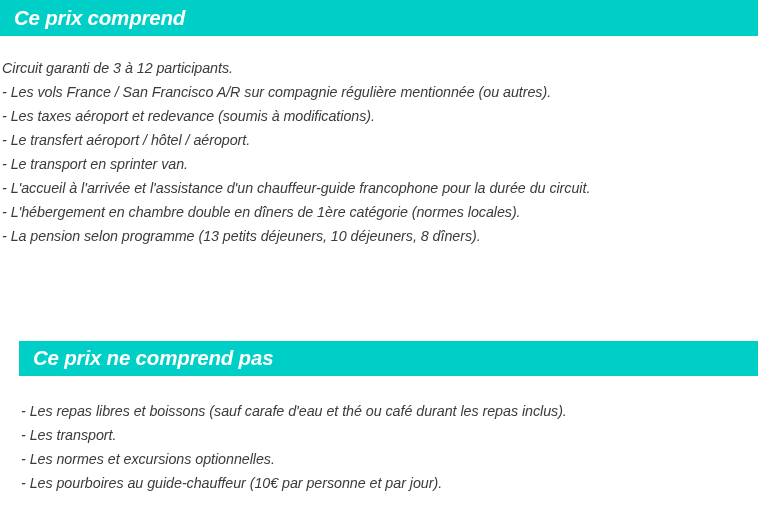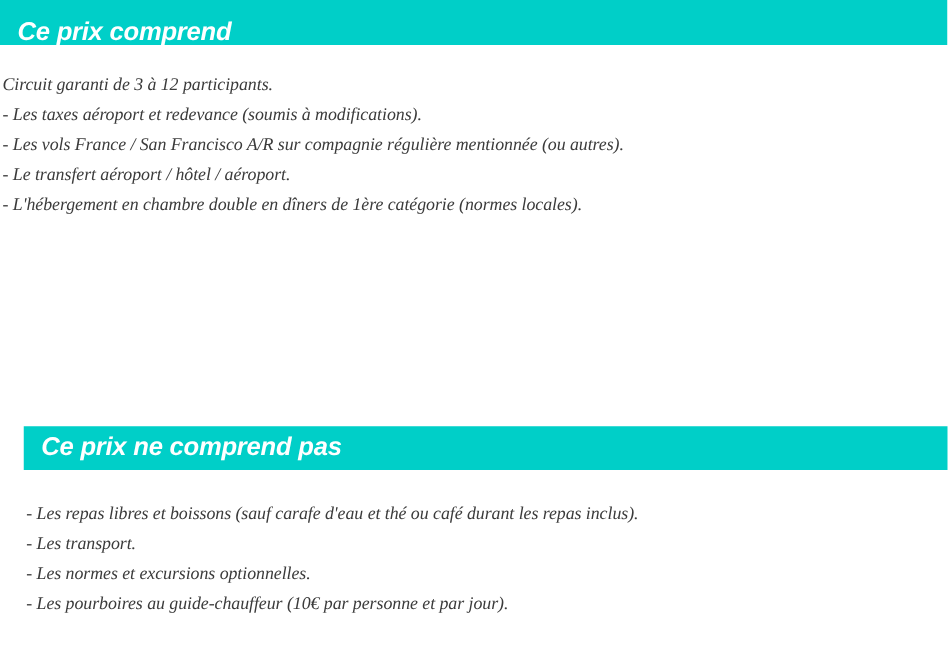--- a/index.html
+++ b/index.html
@@ -38,21 +38,20 @@
   .band {
     box-sizing: border-box;
     background: #00cfc8;
     height: 36px;
     display: flex;
     align-items: center;
     padding-left: 14px;
   }
   .band-included {
     width: 758px;
-    align-items: flex-end;
   }
   .band-excluded {
     width: 755px;
     height: 35px;
   }
   .band-title {
     color: #ffffff;
     font-family: "Liberation Sans", sans-serif;
     font-style: italic;
     font-weight: bold;
@@ -67,43 +66,46 @@
   }
   .body-block-included {
     padding-top: 20px;
   }
   .body-block-excluded {
     padding-top: 23px;
   }
 
   .line {
     color: #3b3b3b;
-    font-family: Liberation Serif, serif;
+    font-family: Liberation Sans, sans-serif;
     font-style: italic;
     font-size: 14.3px;
     line-height: 24px;
     white-space: nowrap;
     letter-spacing: -0.05px;
   }
 </style>
 </head>
 <body>
 
 <div class="page">
 
   <section class="section-included">
     <div class="band band-included">
       <span class="band-title">Ce prix comprend</span>
     </div>
     <div class="body-block body-block-included">
       <div class="line">Circuit garanti de 3 à 12 participants.</div>
+      <div class="line">- Les vols France / San Francisco A/R sur compagnie régulière mentionnée (ou autres).</div>
       <div class="line">- Les taxes aéroport et redevance (soumis à modifications).</div>
-      <div class="line">- Les vols France / San Francisco A/R sur compagnie régulière mentionnée (ou autres).</div>
       <div class="line">- Le transfert aéroport / hôtel / aéroport.</div>
+      <div class="line">- Le transport en sprinter van.</div>
+      <div class="line">- L'accueil à l'arrivée et l'assistance d'un chauffeur-guide francophone pour la durée du circuit.</div>
       <div class="line">- L'hébergement en chambre double en dîners de 1ère catégorie (normes locales).</div>
+      <div class="line">- La pension selon programme (13 petits déjeuners, 10 déjeuners, 8 dîners).</div>
     </div>
   </section>
 
   <section class="section-excluded">
     <div class="band band-excluded">
       <span class="band-title">Ce prix ne comprend pas</span>
     </div>
     <div class="body-block body-block-excluded">
       <div class="line">- Les repas libres et boissons (sauf carafe d'eau et thé ou café durant les repas inclus).</div>
       <div class="line">- Les transport.</div>

